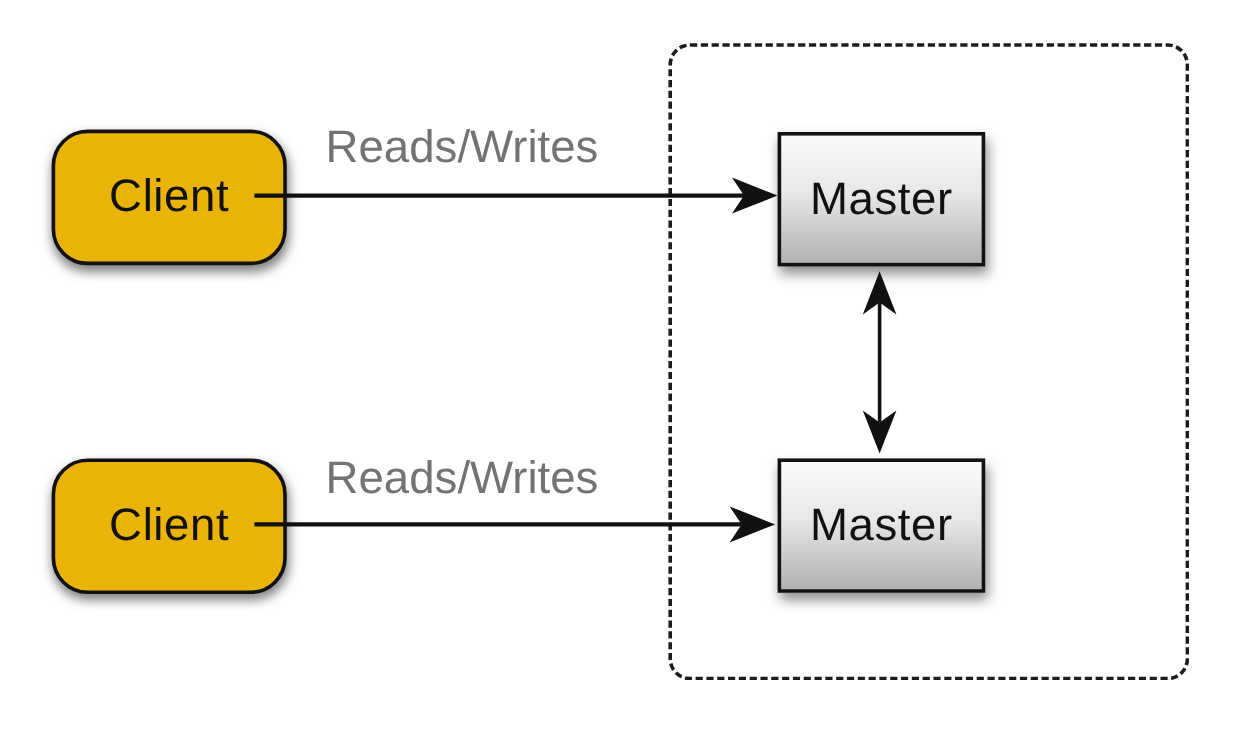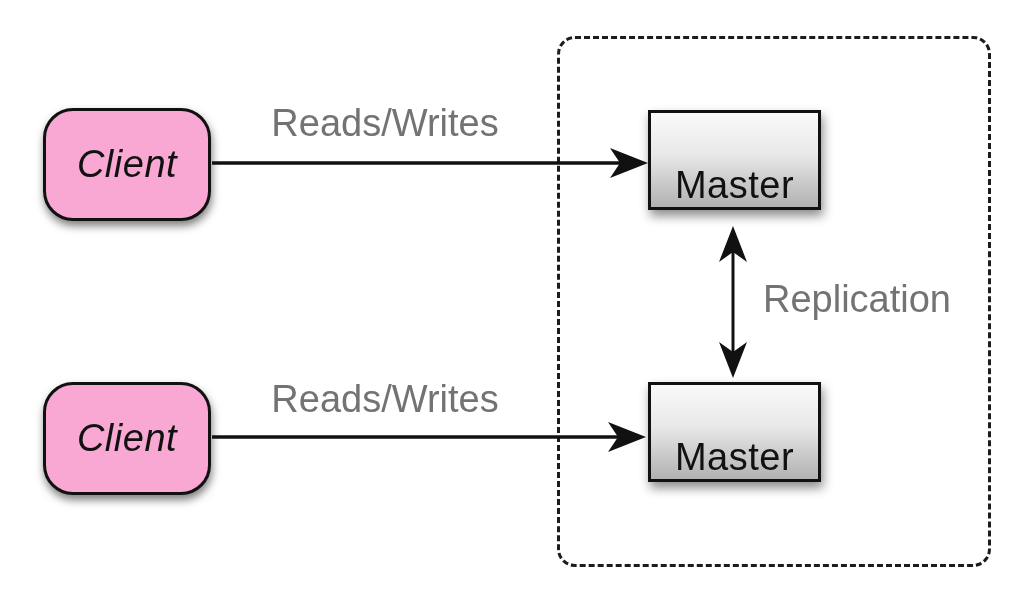--- a/index.html
+++ b/index.html
@@ -25,39 +25,37 @@
   .node {
     position: absolute;
     display: flex;
     align-items: center;
     justify-content: center;
     font-size: 38px;
     color: #111111;
     letter-spacing: 0.5px;
   }
   .client {
-    width: 168px;
+    width: 196px;
     height: 113px;
     left: 43px;
-    background: #f9a8d4;
+    background: #eab308;
     border: 3px solid #111111;
     border-radius: 30px;
     box-shadow: 1px 5px 9px rgba(0,0,0,0.50);
-    font-style: italic;
   }
   .client-top { top: 108px; }
   .client-bottom { top: 382px; }
   .master {
     width: 173px;
-    height: 100px;
+    height: 112px;
     left: 648px;
     background: linear-gradient(to bottom, #fafafa 0%, #e8e8e8 45%, #c9c9c9 75%, #b2b2b2 100%);
     border: 3px solid #111111;
     box-shadow: 2px 6px 10px rgba(0,0,0,0.45);
-    align-items: flex-end;
   }
   .master-top { top: 110px; }
   .master-bottom { top: 382px; }
   .edge-label {
     position: absolute;
     font-size: 38px;
     color: #737373;
     white-space: nowrap;
   }
   .rw-top { left: 235px; top: 102px; width: 300px; text-align: center; }
@@ -106,15 +104,14 @@
 
     <g>
       <line x1="733" y1="252" x2="733" y2="352" stroke="#111111" stroke-width="3"></line>
       <polygon points="733,226 719,262 733,252 747,262" fill="#111111"></polygon>
       <polygon points="733,378 719,342 733,352 747,342" fill="#111111"></polygon>
     </g>
   </svg>
 
   <div class="edge-label rw-top">Reads/Writes</div>
   <div class="edge-label rw-bottom">Reads/Writes</div>
-  <div class="edge-label replication-label">Replication</div>
 
 </div>
 
 </body></html>

